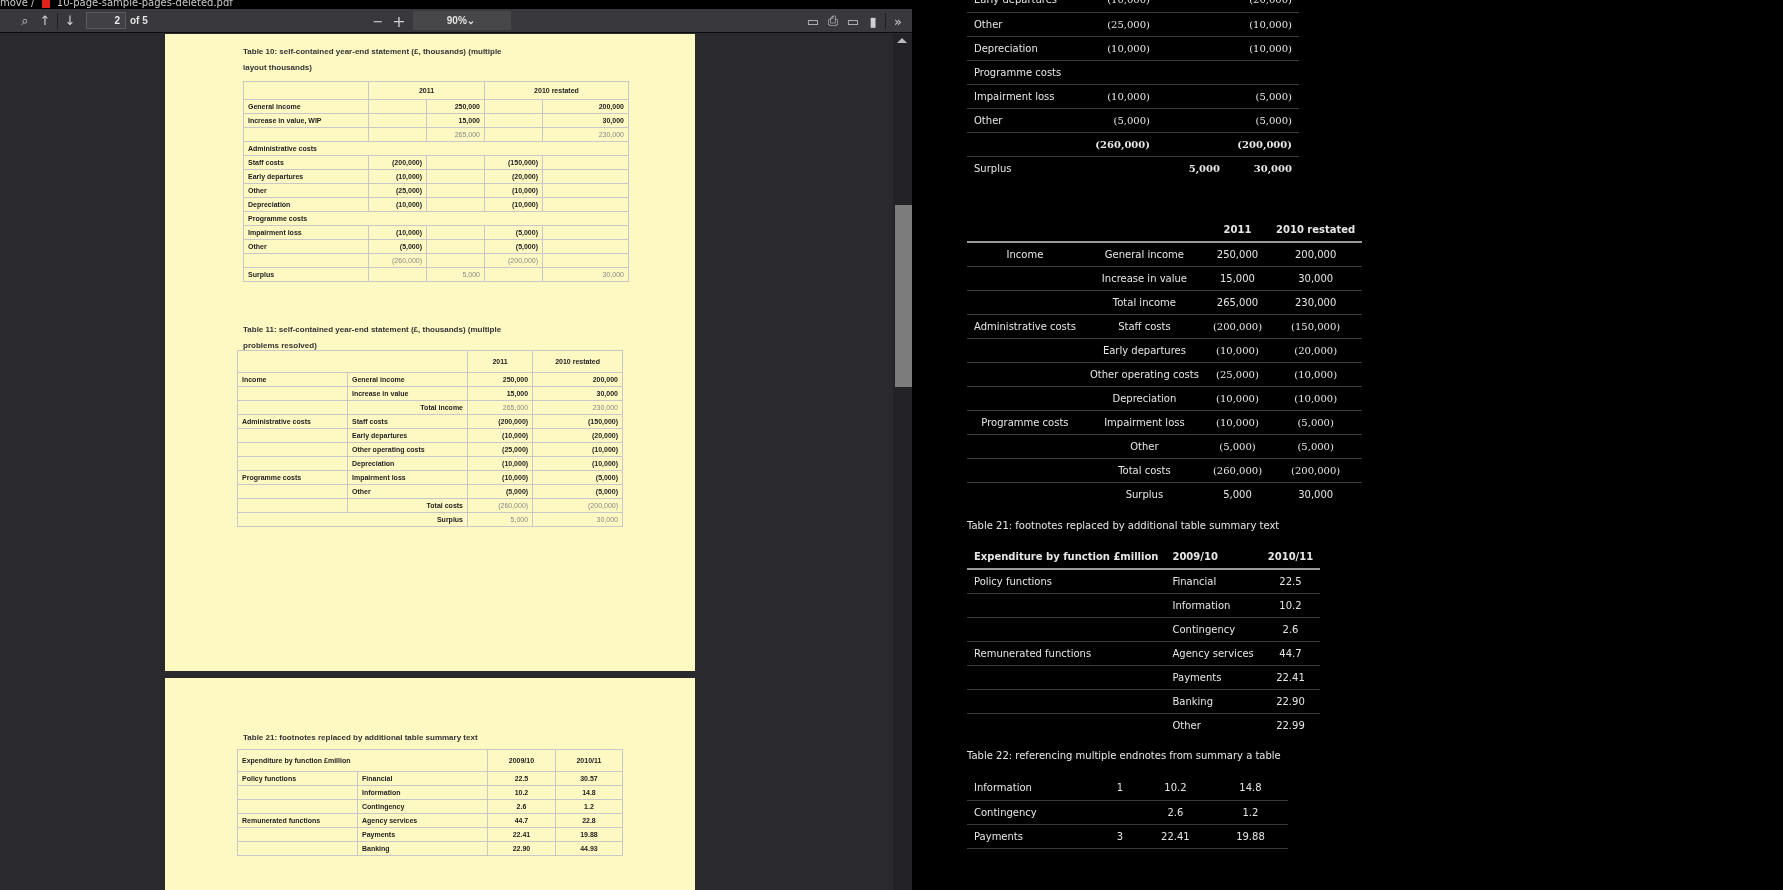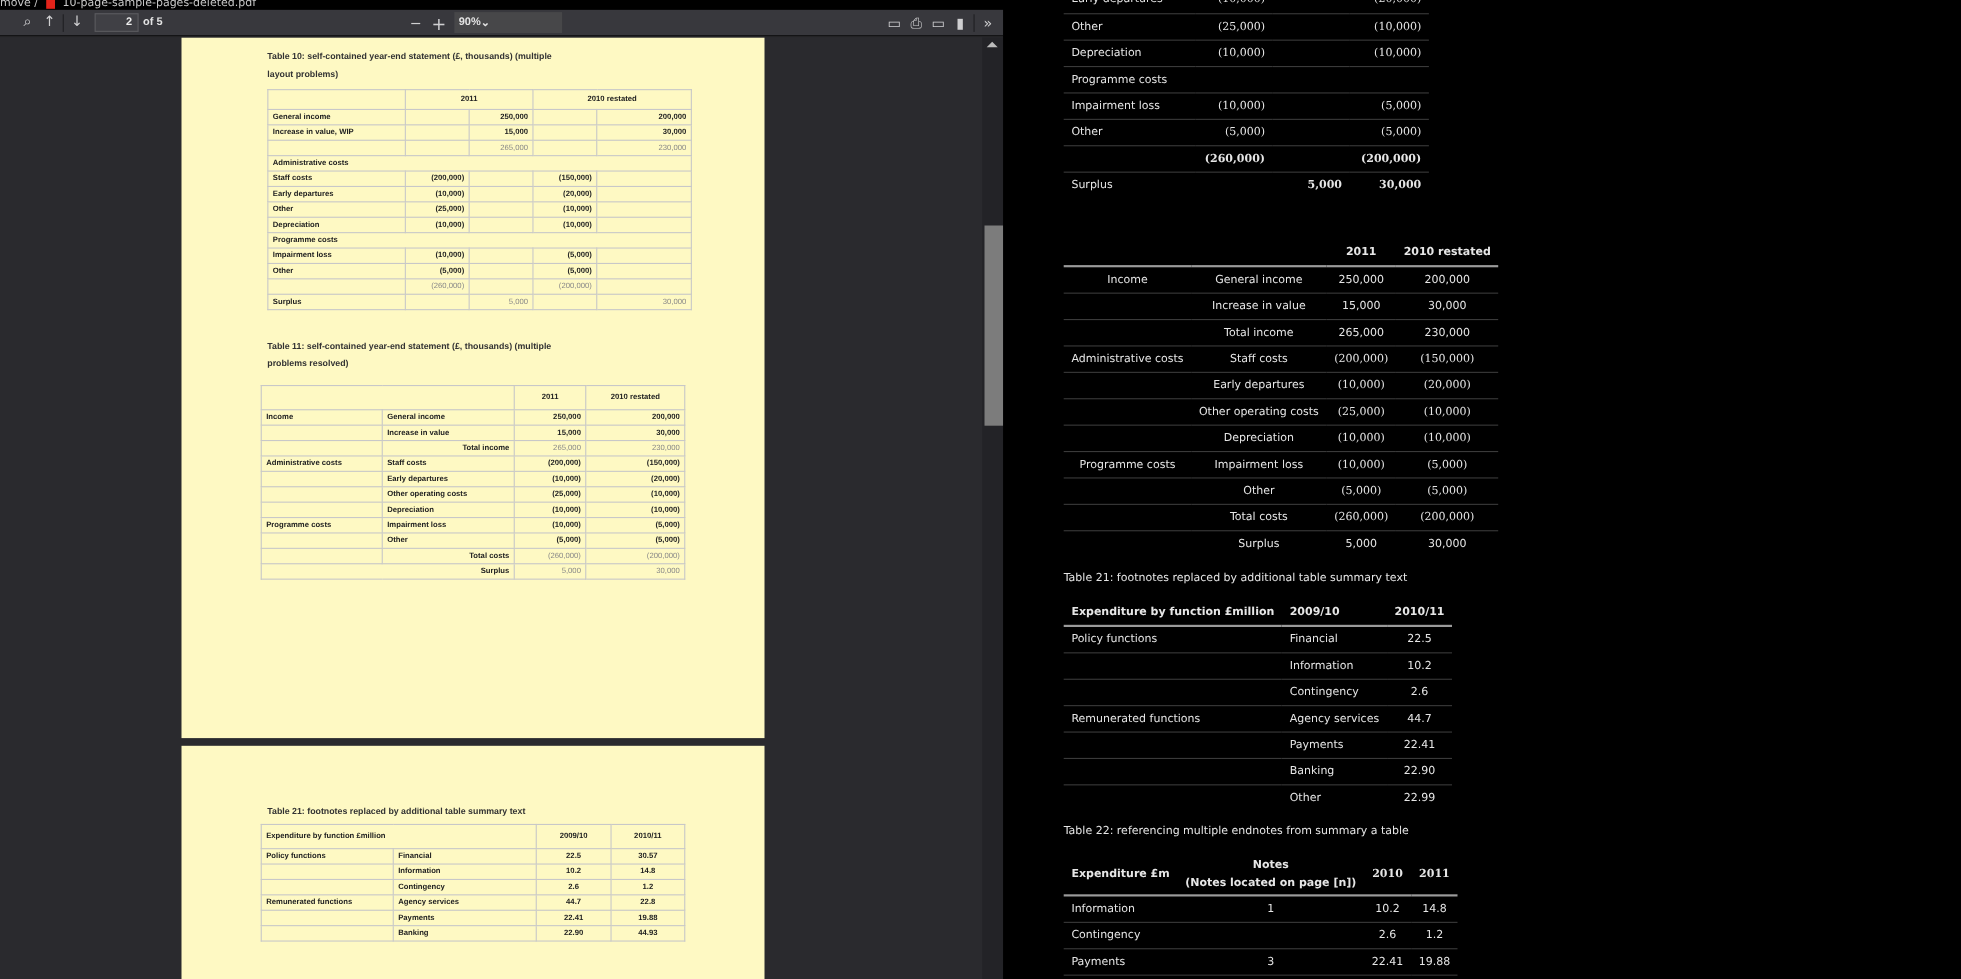--- a/index.html
+++ b/index.html
@@ -11,21 +11,21 @@
   .titlebar .crumb { display: inline-block; margin-left: 0; }
   .titlebar .pdf-icon { display: inline-block; width: 8px; height: 8px; background: #e2231a; margin: 0 4px; vertical-align: top; }
 
   
   .viewer { position: absolute; left: 0; top: 9px; width: 912px; height: 881px; background: #2a2a2e; }
   .toolbar { position: absolute; left: 0; top: 0; width: 912px; height: 24px; background: #38383d; border-bottom: 1px solid #0c0c0d; display: flex; align-items: center; }
   .tb-btn { width: 20px; height: 20px; display: flex; align-items: center; justify-content: center; color: #cfcfd1; font-size: 13px; cursor: pointer; }
   .tb-sep { width: 1px; height: 16px; background: #1f1f22; margin: 0 2px; }
   .page-input { width: 40px; height: 17px; background: #404045; border: 1px solid #5a5a5f; color: #eee; font-size: 10px; text-align: right; padding-right: 5px; font-family: "Liberation Sans", sans-serif; font-weight: bold; }
   .page-of { color: #e3e3e3; font-size: 10px; margin-left: 4px; font-family: "Liberation Sans", sans-serif; font-weight: bold; }
-  .zoom-select { position: absolute; left: 413px; top: 2px; width: 98px; height: 19px; background: #474749; border: none; color: #e3e3e3; font-size: 10px; padding-left: 4px; display: flex; align-items: center; justify-content: flex-start; padding-right: 6px; font-family: "Liberation Sans", sans-serif; font-weight: bold; }
+  .zoom-select { position: absolute; left: 413px; top: 2px; width: 98px; height: 19px; background: #474749; border: none; color: #e3e3e3; font-size: 10px; padding-left: 4px; display: flex; align-items: center; justify-content: center; padding-right: 6px; font-family: "Liberation Sans", sans-serif; font-weight: bold; }
   .right-tools { position: absolute; right: 0; top: 0; height: 24px; display: flex; align-items: center; }
 
   .pages-area { position: absolute; left: 0; top: 25px; width: 893px; height: 856px; background: #2a2a2e; overflow: hidden; }
   .scrollbar { position: absolute; left: 893px; top: 25px; width: 19px; height: 856px; background: #232327; }
   .scroll-up { position: absolute; left: 4px; top: 4px; width: 0; height: 0; border-left: 5px solid transparent; border-right: 5px solid transparent; border-bottom: 5px solid #bbb; }
   .scroll-thumb { position: absolute; left: 2px; top: 171px; width: 17px; height: 182px; background: #7c7c7c; }
 
   .page { position: absolute; background: #fef9c3; left: 165px; width: 530px; }
   .page1 { top: 0; height: 637px; }
   .page2 { top: 644px; height: 230px; }
@@ -82,21 +82,21 @@
         <div class="tb-btn">▮</div>
         <div class="tb-sep"></div>
         <div class="tb-btn" style="margin-right:4px">»</div>
       </div>
     </div>
 
     <div class="pages-area">
       <div class="page page1">
         <div class="blur-cap" style="left:78px;top:10px">
           <div>Table 10: self-contained year-end statement (£, thousands) (multiple</div>
-          <div>layout problems)</div>
+          <div>layout thousands)</div>
         </div>
         <table class="mini" style="left:78px;top:47px;width:386px">
           <tbody>
               <tr>
                 <td style="width:125px;height:18px"></td>
                 <td colspan="2" class="c">2011</td>
                 <td colspan="2" class="c">2010 restated</td>
               </tr>
           <tr>
                 <td>General income</td>
@@ -177,21 +177,21 @@
           <tr>
                 <td>Surplus</td>
                 <td></td>
                 <td class="r g">5,000</td>
                 <td></td>
                 <td class="r g">30,000</td>
               </tr>
         </tbody>
           </table>
 
-        <div class="blur-cap" style="left:78px;top:273px">
+        <div class="blur-cap" style="left:78px;top:288px">
           <div>Table 11: self-contained year-end statement (£, thousands) (multiple</div>
           <div>problems resolved)</div>
         </div>
         <table class="mini" style="left:72px;top:316px;width:386px">
           <tbody>
               <tr>
                 <td colspan="2" style="height:22px"></td>
                 <td class="c">2011</td>
                 <td class="c">2010 restated</td>
               </tr>
@@ -497,29 +497,20 @@
             <td style="border-bottom:none">Other</td>
             <td class="tc" style="border-bottom:none">22.99</td>
           </tr>
     </tbody>
       </table>
 
     <div class="caption" style="top:750px">Table 22: referencing multiple endnotes from summary a table</div>
 
     <table class="dk" style="left:55px;top:776px;width:321px">
       <tbody>
-          <tr>
-        <th class="tl" style="width:90px;height:38px">Expenditure £m</th>
-        <th class="tc" style="width:135px;line-height:16px">
-              <div>Notes</div>
-              <div>(Notes located on page [n])</div>
-            </th>
-        <th class="tc math" style="width:48px">2010</th>
-        <th class="tc math">2011</th>
-      </tr>
       <tr>
             <td>Information</td>
             <td class="tc">1</td>
             <td class="tc">10.2</td>
             <td class="tc">14.8</td>
           </tr>
       <tr>
             <td>Contingency</td>
             <td class="tc"></td>
             <td class="tc">2.6</td>

